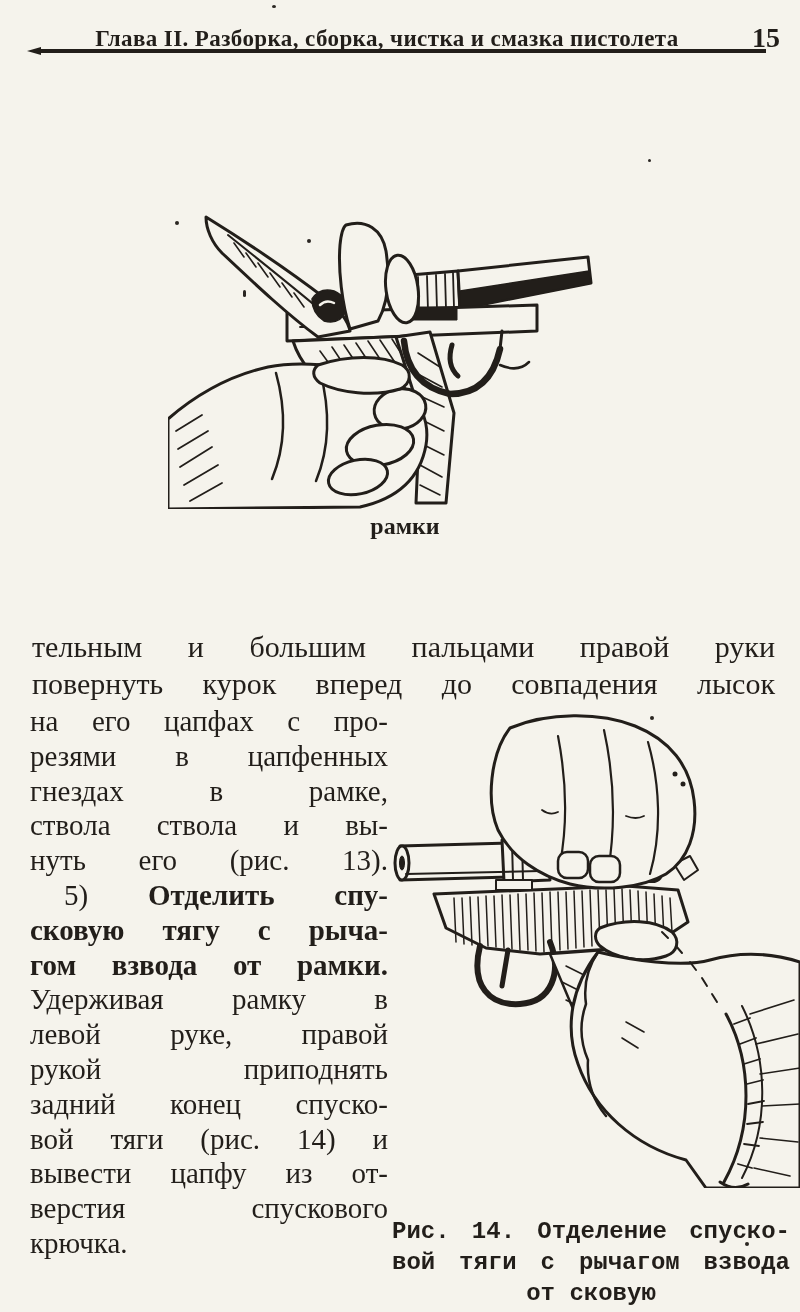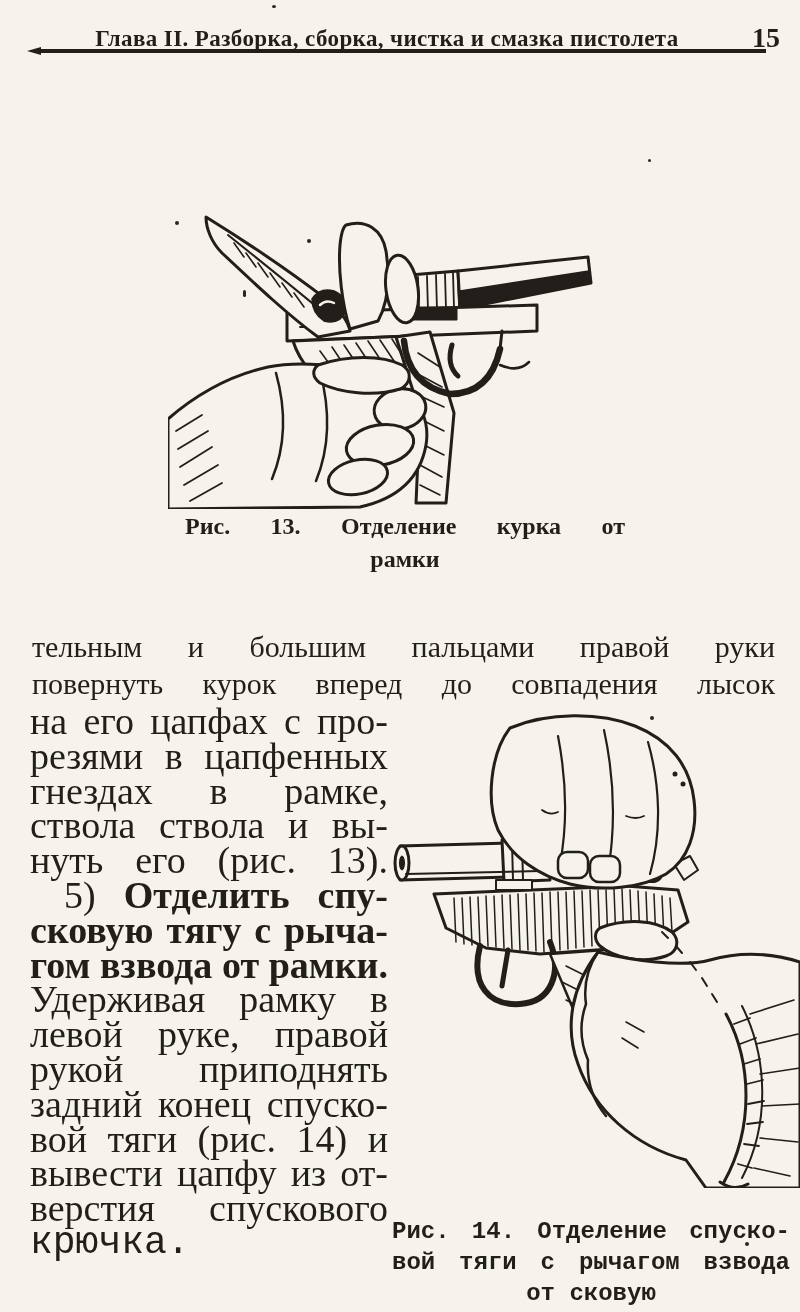--- a/index.html
+++ b/index.html
@@ -26,24 +26,24 @@
   .rule::before{
     content:"";position:absolute;left:-13px;top:-2.2px;width:0;height:0;
     border-right:14px solid #221e1a;
     border-top:4px solid transparent;border-bottom:4px solid transparent;
   }
 
   
   .para{position:absolute;}
   .para4{top:82px;left:32px;width:743px;font-size:30px;line-height:36.5px;}
   .paramid{top:628px;left:32px;width:743px;font-size:30px;line-height:37px;}
-  .leftcol{position:absolute;top:704px;left:30px;width:358px;font-size:38px;line-height:34.8px;}
+  .leftcol{position:absolute;top:704px;left:30px;width:358px;font-size:29px;line-height:34.8px;}
 
   .line{text-align:justify;text-align-last:justify;}
-  .line.noj{text-align-last:left;font-family:Liberation Mono, monospace;}
+  .line.noj{text-align-last:left;}
   .line.center{text-align:left;text-align-last:center;}
   .para4 .indent{text-indent:46px;}
   .leftcol .indent{text-indent:34px;}
   .b{font-weight:700;}
 
   
   .figure{position:absolute;margin:0;padding:0;}
   .fig13{top:213px;left:168px;width:476px;height:296px;}
   .fig14{top:714px;left:390px;width:410px;height:474px;}
   .figure svg{display:block;width:100%;height:100%;}
@@ -107,21 +107,20 @@
 
         <path d="M144,86 Q152,74 166,78 Q180,84 178,98 Q172,112 156,108 Q144,100 144,86 Z" fill="#221e1a" stroke-width="1.5"></path>
         <path d="M152,92 Q158,86 166,90" stroke="#f5f3ec" stroke-width="2.5"></path>
 
         <path d="M178,12 C198,6 214,16 218,38 C222,64 220,90 210,108 L182,116 C174,92 170,56 172,32 C173,22 175,14 178,12 Z" fill="#f5f3ec"></path>
         <ellipse cx="234" cy="76" rx="16" ry="34" transform="rotate(-8 234 76)" fill="#f5f3ec"></ellipse>
       </g>
     </svg>
   </figure>
   <div class="caption cap13">
-      <div class="line"><span>Рис. 13. Отделение курка от</span></div>
       <div class="line center"><span>рамки</span></div>
     </div>
 
   <section class="para paramid">
       <div class="line"><span>тельным и большим пальцами правой руки</span></div>
       <div class="line"><span>повернуть курок вперед до совпадения лысок</span></div>
     </section>
 
   <section class="leftcol">
       <div class="line"><span>на его цапфах с про-</span></div>

